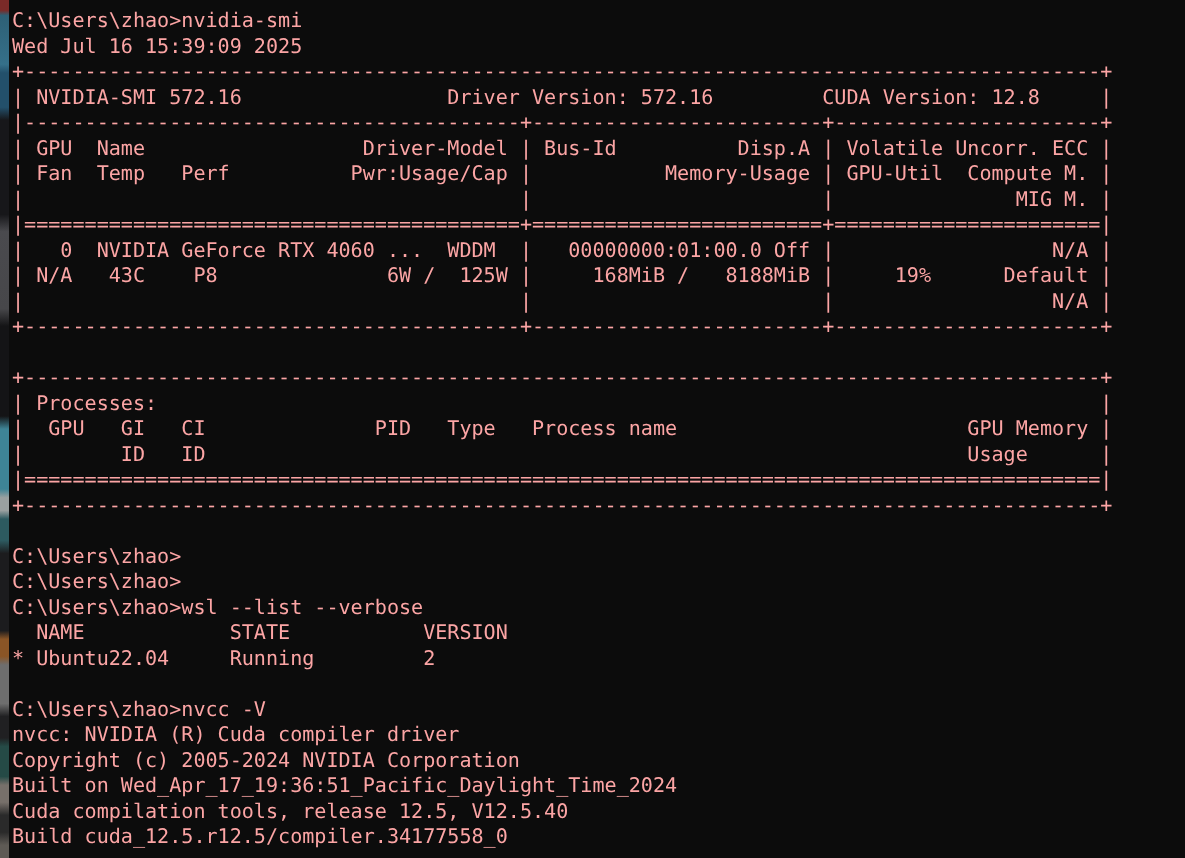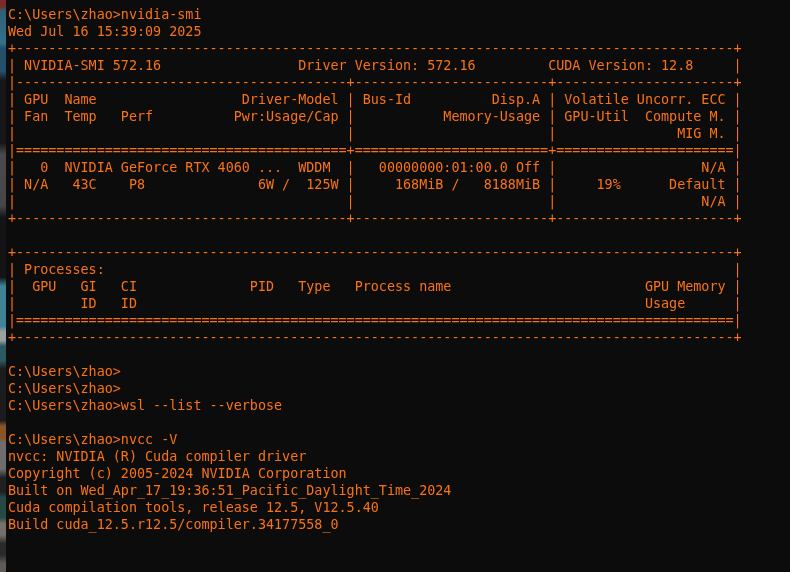--- a/index.html
+++ b/index.html
@@ -39,21 +39,21 @@
       #77706a 91.5%, #77706a 93.5%,
       #2a2a2a 95%, #2a2a2a 97%,
       #5e5a55 98.5%, #5e5a55 100%);
   }
   .terminal {
     position: absolute;
     left: 8px;
     top: 6px;
     width: 782px;
     height: 566px;
-    color: #f97316;
+    color: #fca5a5;
     font-family: "DejaVu Sans Mono", "Liberation Mono", monospace;
     font-size: 13.4px;
     line-height: 17px;
     font-variant-ligatures: none;
     cursor: text;
   }
   .terminal pre {
     margin: 0;
     padding: 0;
     font: inherit;
@@ -89,20 +89,22 @@
 | Processes:                                                                              |
 |  GPU   GI   CI              PID   Type   Process name                        GPU Memory |
 |        ID   ID                                                               Usage      |
 |=========================================================================================|
 +-----------------------------------------------------------------------------------------+</pre>
 
     <pre class="gap">C:\Users\zhao&gt;
 C:\Users\zhao&gt;
 C:\Users\zhao&gt;wsl --list --verbose</pre>
 
+    <pre>  NAME            STATE           VERSION
+* Ubuntu22.04     Running         2</pre>
 
     <pre class="gap">C:\Users\zhao&gt;nvcc -V
 nvcc: NVIDIA (R) Cuda compiler driver
 Copyright (c) 2005-2024 NVIDIA Corporation
 Built on Wed_Apr_17_19:36:51_Pacific_Daylight_Time_2024
 Cuda compilation tools, release 12.5, V12.5.40
 Build cuda_12.5.r12.5/compiler.34177558_0</pre>
   </div>
 </div>
 

